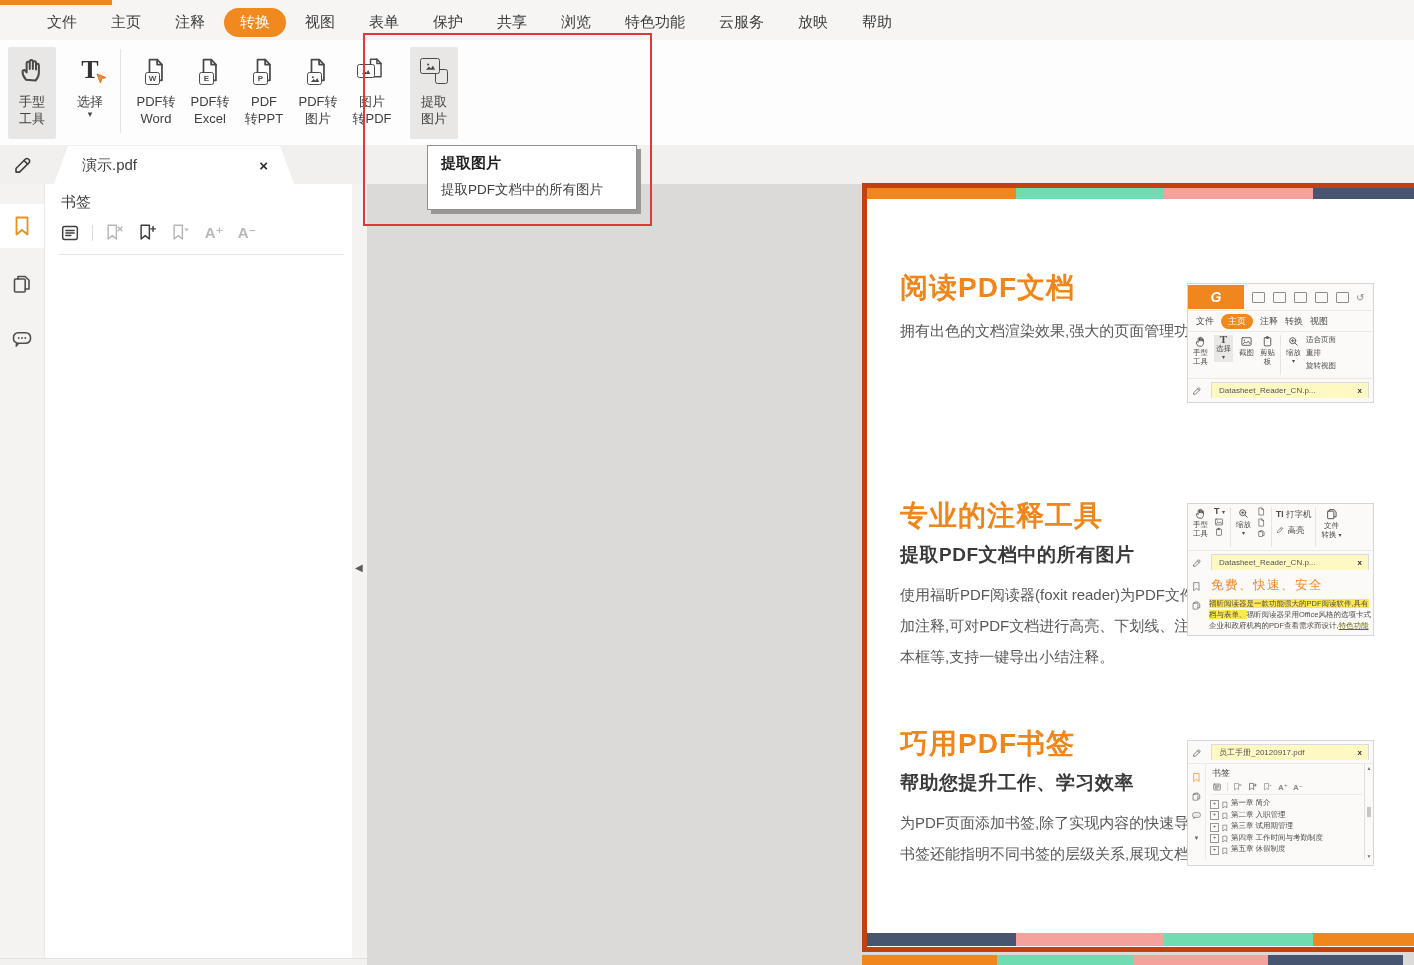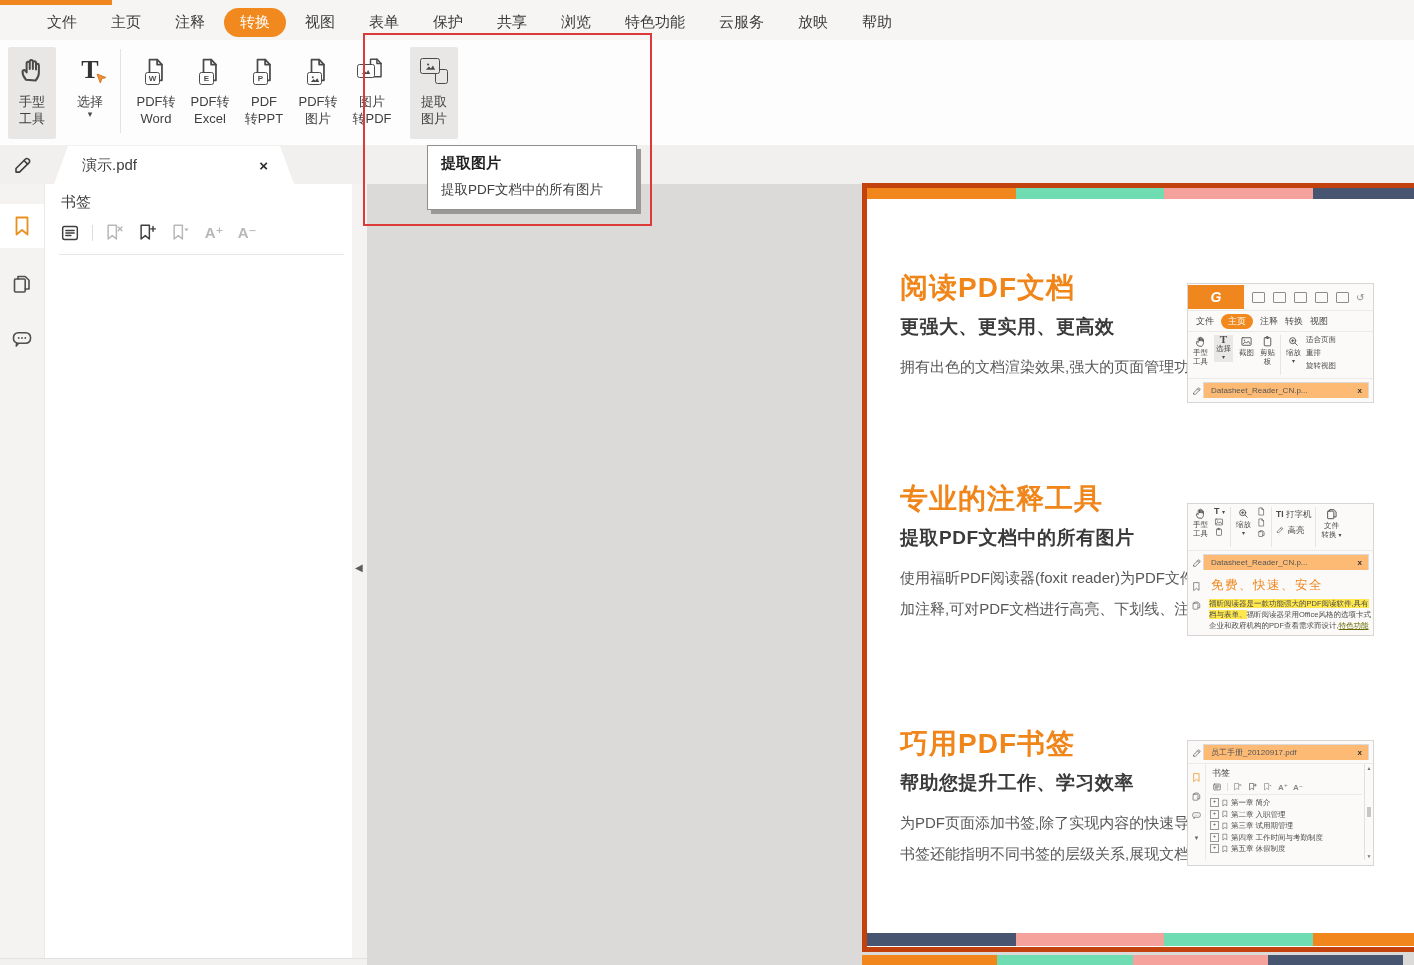--- a/index.html
+++ b/index.html
@@ -80,32 +80,32 @@
   .mini{position:absolute;left:320px;width:187px;background:#fbfaf9;border:1px solid #d8d6d4;box-sizing:border-box;color:#5a5a5a;}
   .m-row{display:flex;align-items:center;}
   .m-logo{width:56px;height:24px;background:#f0861e;color:#fff;font-weight:bold;font-size:14px;font-style:italic;display:flex;align-items:center;justify-content:center;}
   .tico{width:11px;height:9px;border:1px solid #8f8d8b;border-radius:1px;margin-left:8px;}
   .m-menu{font-size:9px;gap:7px;padding:3px 0 2px 8px;color:#4c4c4c;}
   .m-pill{background:#f1891f;color:#fff;border-radius:8px;padding:1px 7px;}
   .m-tools{border-top:1px solid #eceae8;border-bottom:1px solid #eceae8;padding:3px 2px;align-items:flex-start;}
   .m-tool{display:flex;flex-direction:column;align-items:center;font-size:7.5px;line-height:9px;color:#4c4c4c;margin:0 3px;}
   .m-vr{width:1px;height:40px;background:#e7e5e3;margin:0 2px;}
   .m-tabrow{padding:3px 4px;align-items:center;}
-  .m-tab{flex:1;display:flex;align-items:center;background:#fdba74;border:1px solid #dddbd9;border-bottom:none;height:15px;}
+  .m-tab{flex:1;display:flex;align-items:center;background:#fef9c3;border:1px solid #dddbd9;border-bottom:none;margin-left:8px;height:15px;}
   .m-tab .mt-t{font-size:8px;color:#555;margin-left:7px;flex:1;white-space:nowrap;overflow:hidden;}
   .m-tab .mt-x{font-size:8px;font-weight:bold;color:#333;margin-right:6px;}
   .m-content{display:flex;}
   .m-side{width:17px;display:flex;flex-direction:column;align-items:center;gap:8px;padding-top:8px;color:#6a6a6a;}
   .m-hl{background:#ffe84d;}
   .m-link{text-decoration:underline;color:#6a6a00;}
   .m-body{flex:1;padding:2px 2px 0 4px;}
   .m-h{color:#f08519;font-size:12.5px;letter-spacing:1.5px;margin:2px 0 4px 2px;}
   .m-line{font-size:7.5px;line-height:11px;white-space:nowrap;overflow:hidden;color:#4c4c4c;}
   .bm-items{font-size:7.5px;line-height:11.5px;color:#4c4c4c;}
-  .bm-it{display:flex;align-items:center;white-space:nowrap;}
+  .bm-it{display:flex;align-items:flex-end;white-space:nowrap;}
   .pbox{width:7px;height:7px;border:1px solid #9a9896;font-size:6px;line-height:5px;text-align:center;color:#555;margin-right:2px;flex:none;}
   .m-scroll{width:8px;border-left:1px solid #e2e0de;display:flex;flex-direction:column;align-items:center;justify-content:space-between;font-size:5px;color:#777;padding:1px 0;}
   .m-thumb{width:4px;height:10px;background:#c9c7c5;}
 </style>
 </head>
 <body>
 
 <svg width="0" height="0" style="position:absolute">
   <symbol id="ic-hand" viewBox="0 0 24 24">
       <path d="M7.2 19.8c-1.8-1.9-2.8-4.2-2.8-6.6 0-1.1 1.5-1.5 2.2-.6l1.1 1.4V6.6a1.25 1.25 0 0 1 2.5 0v4.6-6a1.25 1.25 0 0 1 2.5 0v6-5a1.25 1.25 0 0 1 2.5 0v5.4-3.4a1.15 1.15 0 0 1 2.3 0v6c0 2.6-1 4.4-2.6 6.2z"></path>
@@ -381,21 +381,20 @@
   <div class="ab page">
     <div class="stripe" style="top:0">
       <div class="c-or"></div>
         <div class="c-te"></div>
         <div class="c-pi"></div>
         <div class="c-na"></div>
     </div>
 
     <div class="sec" style="top:84px">
       <div class="h1">阅读PDF文档</div>
-      <div class="h2">更强大、更实用、更高效</div>
       <div class="body">
         <div>拥有出色的文档渲染效果,强大的页面管理功能,</div>
       </div>
     </div>
 
     <div class="mini" style="top:95px;height:120px">
       <div class="m-row" style="height:26px;border-bottom:1px solid #eceae8">
         <div class="m-logo">G</div>
         <span class="tico"></span>
         <span class="tico"></span>
@@ -455,26 +454,27 @@
         <svg class="ic" width="11" height="11" style="color:#555">
             <use href="#ic-pencil"></use>
           </svg>
         <div class="m-tab">
             <span class="mt-t">Datasheet_Reader_CN.p...</span>
             <span class="mt-x">x</span>
           </div>
       </div>
     </div>
 
-    <div class="sec" style="top:295px">
+    <div class="sec" style="top:312px">
       <div class="h1">专业的注释工具</div>
       <div class="h2">提取PDF文档中的所有图片</div>
       <div class="body">
         <div>使用福昕PDF阅读器(foxit reader)为PDF文件添</div>
         <div>加注释,可对PDF文档进行高亮、下划线、注释、文</div>
+        <div>本框等,支持一键导出小结注释。</div>
       </div>
     </div>
 
     <div class="mini" style="top:315px;height:133px">
       <div class="m-row m-tools" style="border-top:none">
         <div class="m-tool">
             <svg class="ic" width="13" height="13">
               <use href="#ic-hand"></use>
             </svg>
             <span>手型</span>

